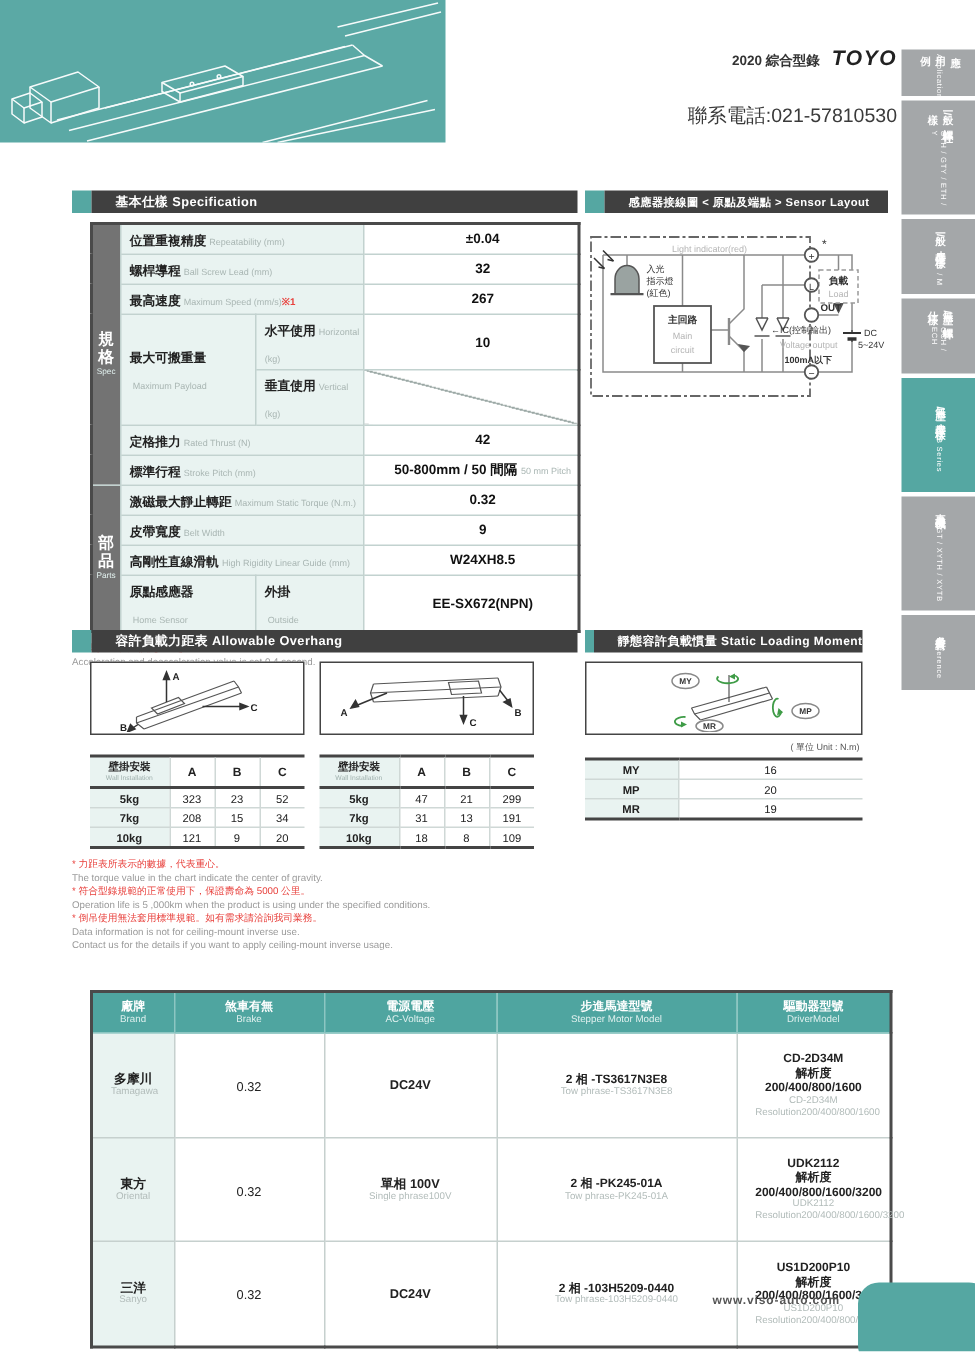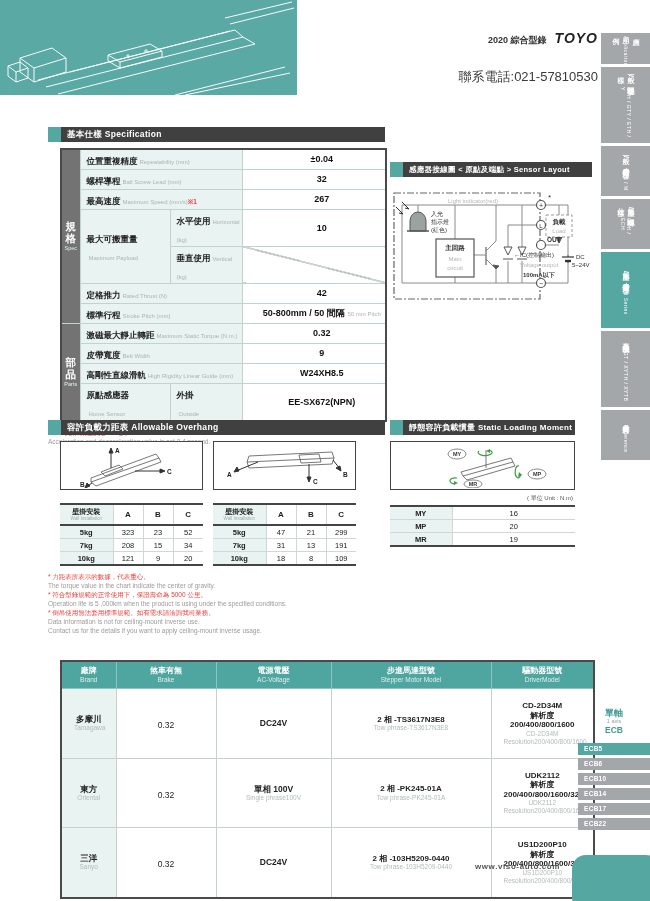--- a/index.html
+++ b/index.html
@@ -18,41 +18,41 @@
   .tab .tzh{font-size:7px;font-weight:bold;letter-spacing:1px;}
   .tab .ten{font-size:5px;letter-spacing:.5px;}
   .tab.active{background:#55a7a2;}
   .tab:nth-child(1){height:31px}.tab:nth-child(2){height:76px}.tab:nth-child(3){height:50px}
   .tab:nth-child(4){height:50px}.tab:nth-child(5){height:76px}.tab:nth-child(6){height:76px}
   .tab:nth-child(7){height:50px}
   
   .sec-h{display:flex;height:15px;margin-bottom:6px;}
   .sec-h .sq{width:13px;background:#55a7a2;}
   .sec-h .bar{flex:1;background:#404040;color:#fff;font-size:8.5px;font-weight:bold;
-              line-height:15px;padding-left:6px;letter-spacing:.3px;white-space:nowrap;}
+              line-height:15px;padding-left:16px;letter-spacing:.3px;white-space:nowrap;}
   
   .sec-spec{position:absolute;left:48px;top:127px;width:337px;}
   .spec-table{border-collapse:collapse;width:325px;margin-left:12px;table-layout:fixed;border:2px solid #4a4a4a;}
   .spec-table td{border:1px solid #bccad7;border-color:#c2d2cf;padding:0;vertical-align:middle;}
   td.lbl,td.sublbl{background:#e9f3f1;padding-left:6px;}
   .zh{font-size:8.5px;font-weight:bold;color:#222;}
   .en{font-size:6px;color:#a9b6b3;margin-left:2px;}
   .mark{font-size:6.5px;color:#e8403c;font-weight:bold;}
   td.val{text-align:center;font-size:9px;font-weight:bold;color:#111;background:#fff;padding-left:16px;}
   td.val .ven{font-size:6px;color:#a9b6b3;font-weight:normal;}
   td.grp{background:#737373;color:#fff;text-align:center;}
   .grp .g{font-size:10.5px;font-weight:bold;line-height:12px;display:block;}
   .grp .ge{font-size:5.5px;line-height:8px;display:block;color:#e3f2f0;}
   td.na{background-image:linear-gradient(to top right,transparent 49.2%,#9aa7a4 49.2%,#9aa7a4 50.8%,transparent 50.8%);}
   tr.r20{height:20px;}tr.r18{height:18px;}tr.r26{height:26px;}
   .note{margin-top:6px;}
   .note .red{font-size:6.5px;color:#e8403c;line-height:9px;}
   .note .gray{font-size:6.5px;color:#9b9b9b;line-height:9px;}
   
-  .sec-sensor{position:absolute;left:390px;top:127px;width:202px;margin-top:35px;}
+  .sec-sensor{position:absolute;left:390px;top:127px;width:202px;}
   .sensor-svg{display:block;}
   
   .sec-overhang{position:absolute;left:48px;top:420px;width:337px;}
   .diag-row{display:flex;margin-left:12px;gap:10px;}
   .diag-box{width:143px;height:49px;border:1.5px solid #444;box-sizing:border-box;background:#fff;}
   .oh-row{display:flex;margin-left:12px;gap:10px;margin-top:13px;}
   table.oh{border-collapse:collapse;width:143px;table-layout:fixed;}
   table.oh td{border:1px solid #cfd8d6;text-align:center;padding:0;}
   table.oh tr td:first-child{border-left:0;background:#e9f3f1;}
   table.oh tr td:last-child{border-right:0;}
@@ -612,28 +612,17 @@
               <span class="l1s">US1D200P10</span>
               <span class="l1s">解析度 200/400/800/1600/3200</span>
               <span class="l2">US1D200P10</span>
               <span class="l2">Resolution200/400/800/1600/3200</span>
             </td>
       </tr>
     </tbody>
       </table>
   </div>
 
-  <div class="ecb">
-    <div class="t1">單軸</div>
-    <div class="t2">1 axis</div>
-    <div class="t3">ECB</div>
-    <div class="btn active">ECB5</div>
-    <div class="btn">ECB6</div>
-    <div class="btn">ECB10</div>
-    <div class="btn">ECB14</div>
-    <div class="btn">ECB17</div>
-    <div class="btn">ECB22</div>
-  </div>
 
   <div class="site">www.viso-auto.com</div>
   <div class="corner"></div>
 
 </div>
 
 </body></html>

